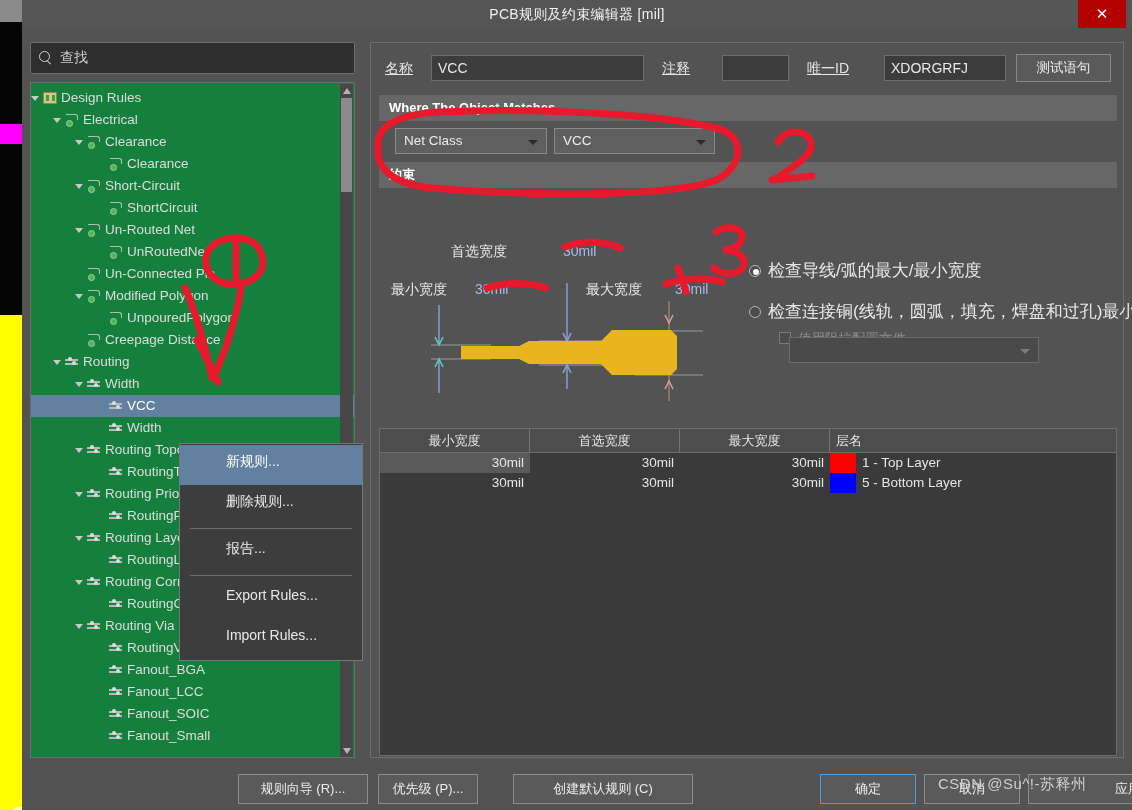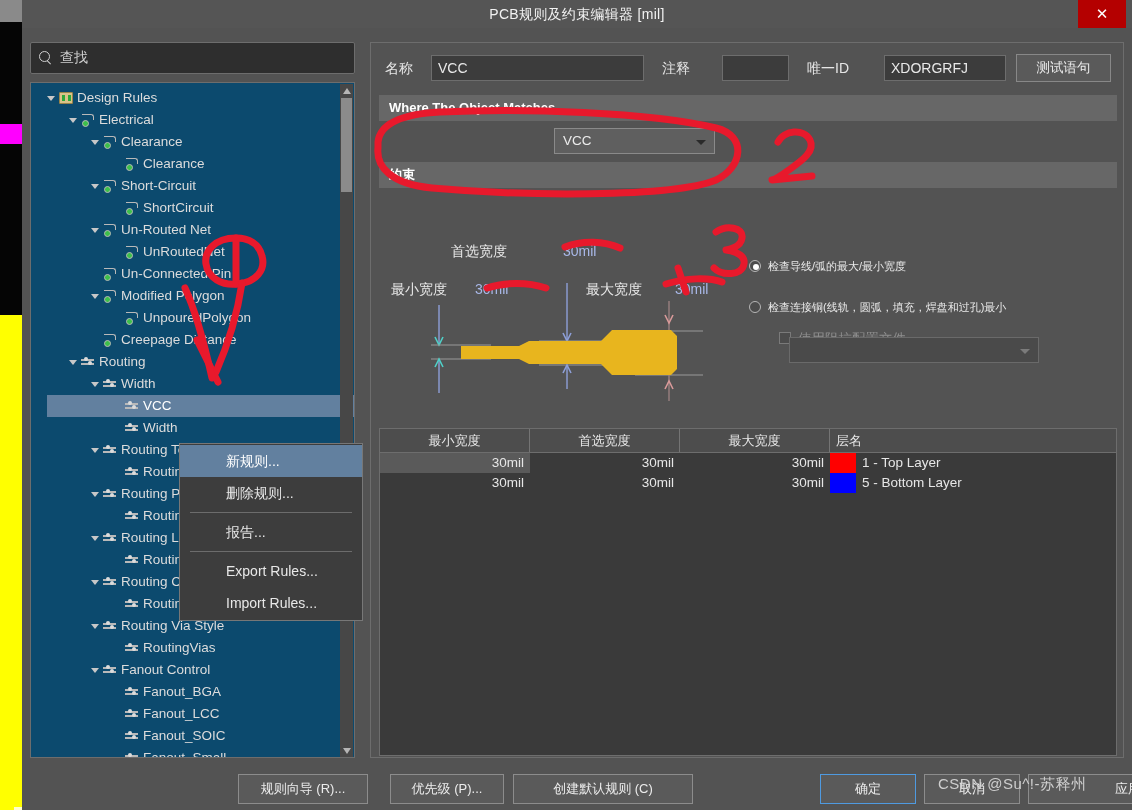--- a/index.html
+++ b/index.html
@@ -103,24 +103,23 @@
     content: ""; position: absolute; left: 8px; top: 9px;
     width: 5px; height: 1.4px; background: #cfcfcf;
     transform: rotate(45deg); transform-origin: left center;
   }
   .search-placeholder {
     color: #d0d0d0; font-size: 14px;
   }
   .tree-panel {
     position: absolute; left: 0; top: 40px;
     width: 325px; height: 676px;
-    background: #0c4a6e;
+    background: #15803d;
     border: 1px solid #6d6d6d;
     overflow: hidden;
-    padding-left: 16px;
   }
   .tree-list { position: relative; padding-top: 4px; }
   .tree-item {
     position: relative;
     height: 22px; line-height: 22px;
     color: #dcdcdc; font-size: 13.5px;
     white-space: nowrap;
     cursor: default;
   }
   .tree-item.sel {
@@ -199,41 +198,41 @@
   
   .ctx-menu {
     position: absolute; left: 149px; top: 401px;
     width: 184px;
     background: #3d3d3d;
     border: 1px solid #777;
     z-index: 40;
     padding: 1px 0;
   }
   .ctx-item {
-    height: 32px; line-height: 32px;
+    height: 40px; line-height: 32px;
     padding-left: 46px;
     color: #e8e8e8; font-size: 14px;
     white-space: nowrap;
     cursor: default;
   }
   .ctx-item.hl { background: #62809f; color: #ffffff; }
   .ctx-sep { height: 1px; margin: 3px 10px; background: #6c6c6c; }
 
   
   .right-pane {
     position: absolute; left: 348px; top: 14px;
     width: 754px; height: 716px;
     background: #535353;
     border: 1px solid #6d6d6d;
   }
   .top-fields {
     position: relative; height: 50px;
   }
   .fld-label {
-    position: absolute; color: #e6e6e6; font-size: 14px; line-height: 26px;
+    position: absolute; color: #e6e6e6; font-size: 14px; line-height: 26px; text-decoration: underline;
   }
   .fld-input {
     position: absolute; height: 26px;
     background: #3c3c3c; border: 1px solid #6d6d6d;
     color: #e9e9e9; font-size: 14px;
     line-height: 24px; padding: 0 6px;
     white-space: nowrap; overflow: hidden;
   }
   .fld-btn {
     position: absolute; height: 28px;
@@ -266,21 +265,21 @@
     background: #4a4a4a; border-color: #6a6a6a; color: #7d7d7d;
   }
   .combo.disabled .caret { border-top-color: #7b7b7b; }
 
   
   .diagram { position: absolute; left: 8px; top: 190px; width: 360px; height: 180px; }
   .dlabel { position: absolute; color: #e8e8e8; font-size: 14px; white-space: nowrap; }
   .dvalue { position: absolute; color: #a9b8e8; font-size: 14px; white-space: nowrap; }
 
   
-  .radio-row { position: absolute; color: #e9e9e9; font-size: 11px; white-space: nowrap; }
+  .radio-row { position: absolute; color: #e9e9e9; font-size: 17px; white-space: nowrap; }
   .radio-dot {
     display: inline-block; vertical-align: middle;
     width: 12px; height: 12px; border-radius: 50%;
     border: 1px solid #b6b6b6; background: #4c4c4c;
     margin-right: 7px; position: relative; top: -1px;
   }
   .radio-dot.on::after {
     content: ""; position: absolute; left: 3px; top: 3px;
     width: 6px; height: 6px; border-radius: 50%; background: #ffffff;
   }
@@ -489,25 +488,20 @@
                 <span class="tree-label" style="left: 96px;">RoutingCorners</span>
               </div>
               <div class="tree-item">
                 <span class="tree-arrow open" style="left: 44px;"></span>
                 <span class="tree-ico ico-route" style="left: 56px;"></span>
                 <span class="tree-label" style="left: 74px;">Routing Via Style</span>
               </div>
               <div class="tree-item">
                 <span class="tree-ico ico-route" style="left: 78px;"></span>
                 <span class="tree-label" style="left: 96px;">RoutingVias</span>
-              </div>
-              <div class="tree-item">
-                <span class="tree-arrow open" style="left: 44px;"></span>
-                <span class="tree-ico ico-route" style="left: 56px;"></span>
-                <span class="tree-label" style="left: 74px;">Fanout Control</span>
               </div>
               <div class="tree-item">
                 <span class="tree-ico ico-route" style="left: 78px;"></span>
                 <span class="tree-label" style="left: 96px;">Fanout_BGA</span>
               </div>
               <div class="tree-item">
                 <span class="tree-ico ico-route" style="left: 78px;"></span>
                 <span class="tree-label" style="left: 96px;">Fanout_LCC</span>
               </div>
               <div class="tree-item">
@@ -548,20 +542,24 @@
           <div class="fld-input" style="left:351px; top:12px; width:67px;"></div>
 
           <div class="fld-label" style="left:436px; top:12px;">唯一ID</div>
           <div class="fld-input" style="left:513px; top:12px; width:122px;">XDORGRFJ</div>
 
           <div class="fld-btn" style="left:645px; top:11px; width:95px;">测试语句</div>
         </div>
 
         <div class="section-bar" style="top:52px;">Where The Object Matches</div>
 
+        <div class="combo" style="left:24px; top:85px; width:152px;">
+          <span>Net Class</span>
+          <span class="caret"></span>
+        </div>
         <div class="combo" style="left:183px; top:85px; width:161px;">
           <span>VCC</span>
           <span class="caret"></span>
         </div>
 
         <div class="section-bar" style="top:119px;">约束</div>
 
         <div class="diagram">
           <div class="dlabel" style="left:12px; top:48px;">最小宽度</div>
           <div class="dvalue" style="left:96px; top:48px;">30mil</div>
@@ -638,21 +636,21 @@
                 <div class="wt-layer">5 - Bottom Layer</div>
               </div>
             </div>
         </div>
 
       </div>
     </div>
 
     <div class="footer" id="footer">
         <div class="foot-btn" style="left: 216px; width: 130px;">规则向导 (R)...</div>
-        <div class="foot-btn" style="left: 356px; width: 114px; margin-left: 12px;">优先级 (P)...</div>
+        <div class="foot-btn" style="left: 356px; width: 100px;">优先级 (P)...</div>
         <div class="foot-btn" style="left: 491px; width: 180px;">创建默认规则 (C)</div>
         <div class="foot-btn primary" style="left: 798px; width: 96px;">确定</div>
         <div class="foot-btn" style="left: 902px; width: 96px;">取消</div>
         <div class="foot-btn" style="left: 1006px; width: 114px; text-align: right;">应用</div>
       </div>
   </div>
 
   <svg class="ink">
     <g fill="none" stroke="#e8192c" stroke-width="7" stroke-linecap="round" stroke-linejoin="round">
 

